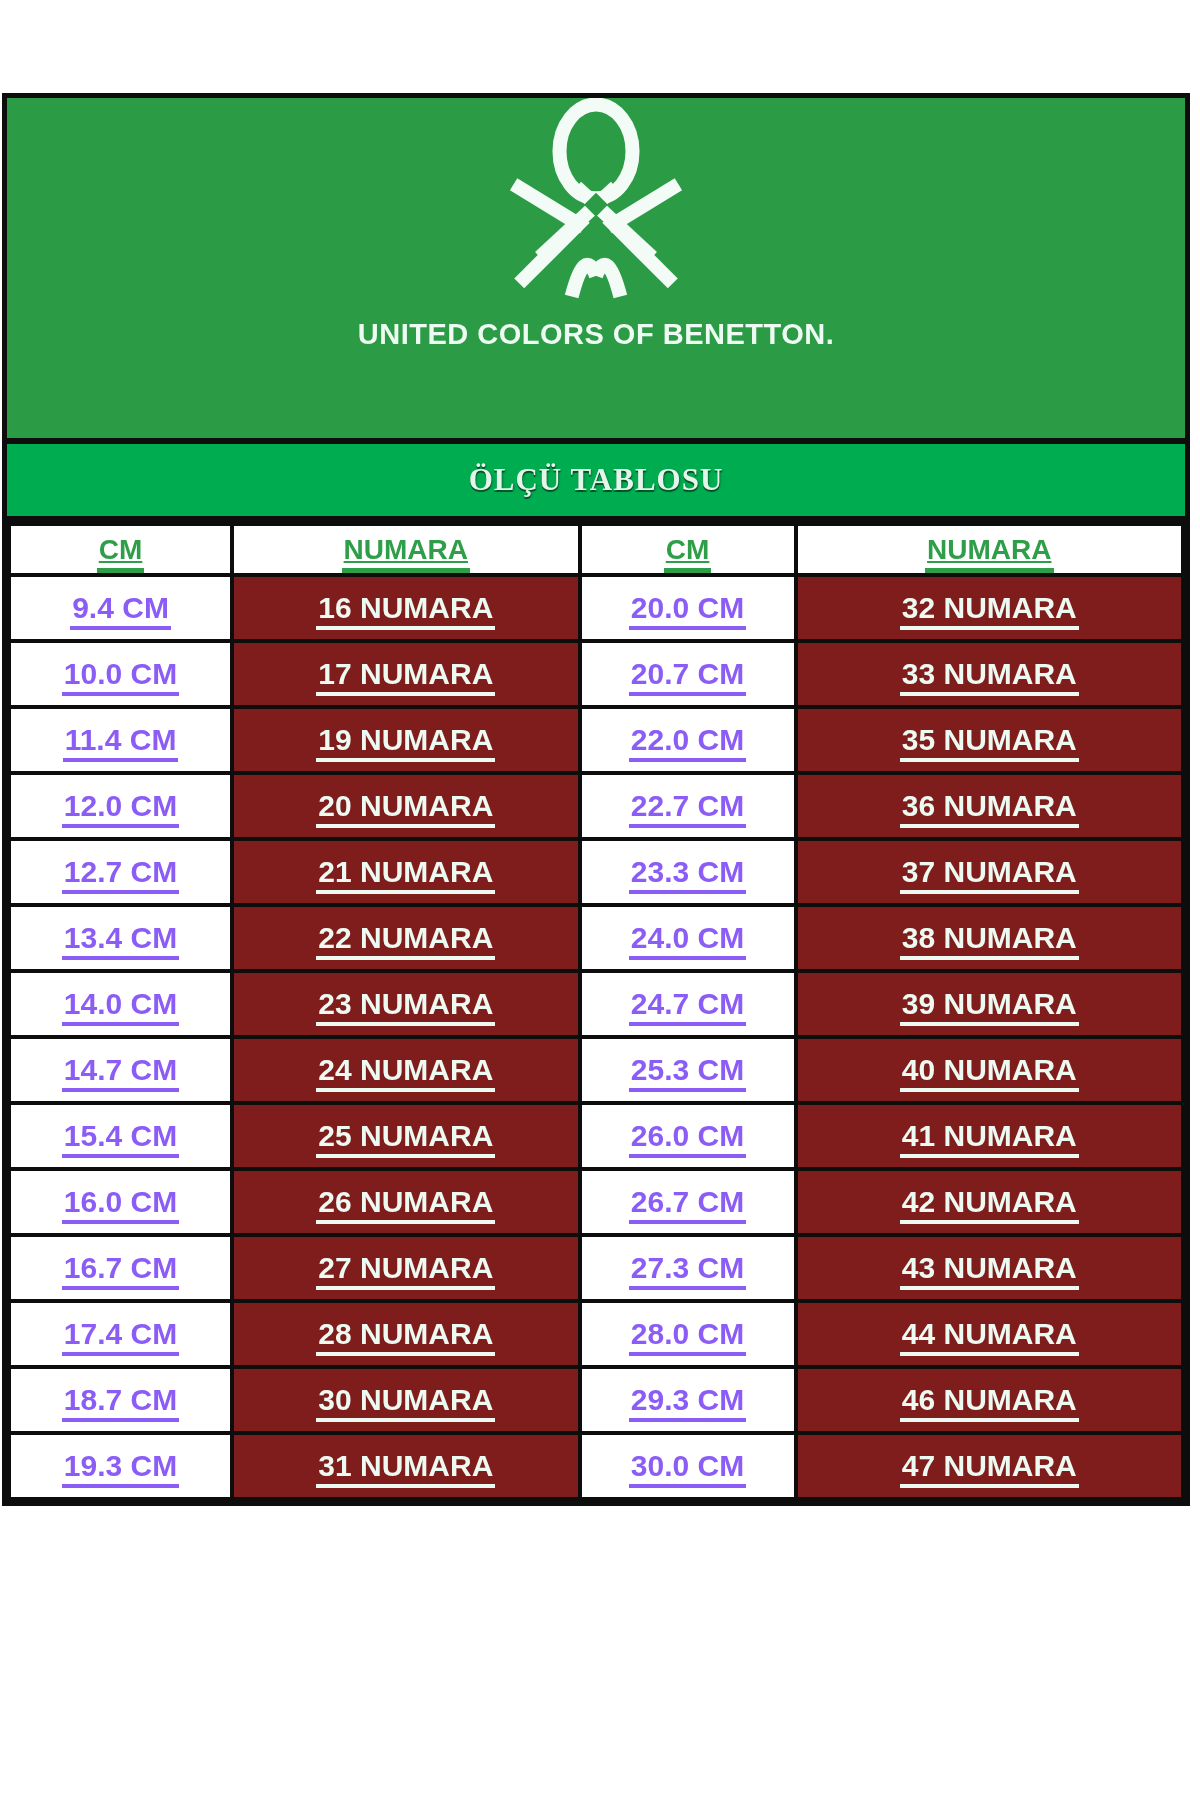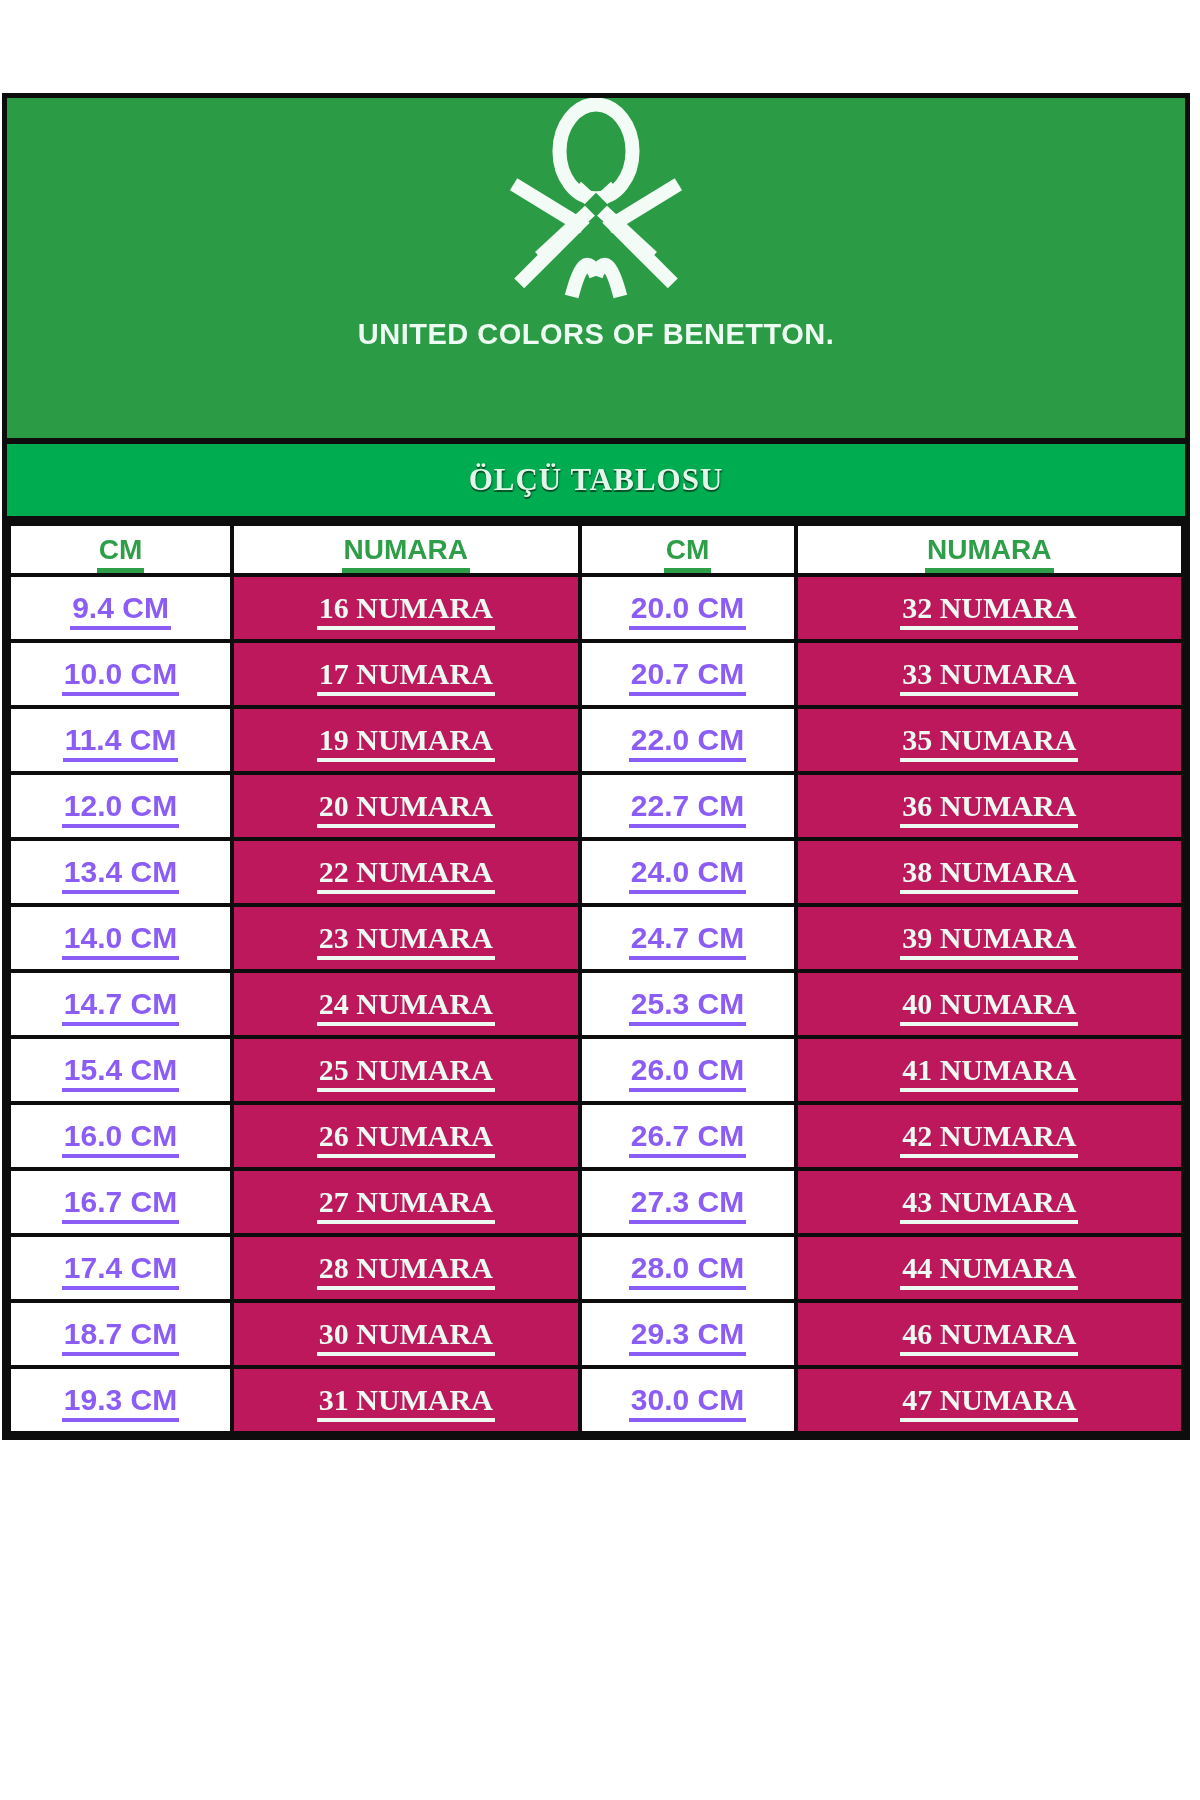--- a/index.html
+++ b/index.html
@@ -16,24 +16,24 @@
   
   .banner{height:72px;background:#00ac50;border-bottom:6px solid #0d0d0d;
           display:flex;align-items:center;justify-content:center;font-family:Liberation Serif, serif;}
   .banner-title{color:#e3f6ea;font-size:31px;font-weight:700;letter-spacing:1px;
                 text-shadow:0 2px 0 rgba(8,40,18,.6),1px 1px 2px rgba(0,0,0,.35);}
 
   
   table{border-collapse:collapse;width:100%;table-layout:fixed;}
   col.c0{width:19%;} col.c1{width:29.6%;} col.c2{width:18.4%;} col.c3{width:33%;}
   th,td{border:4px solid #0d0d0d;text-align:center;vertical-align:middle;padding:0;}
-  thead th{height:47px;background:#ffffff;color:#2f9e48;font-size:28px;font-weight:700;}
+  thead th{height:47px;background:#ffffff;color:#2f9e48;font-size:28px;font-weight:700;text-decoration:underline;}
   tbody td{height:62px;font-size:30px;font-weight:700;}
   td.cm-cell{background:#ffffff;color:#8b5cf6;}
-  td.num-cell{background:#be185d;color:#edfaf1;font-family:Liberation Serif, serif;}
+  td.num-cell{background:#7f1d1d;color:#edfaf1;}
   .ul{border-bottom:4px solid currentColor;padding:0 2px 2px;}
   thead .ul{border-bottom-width:5px;padding-bottom:3px;}
 </style>
 </head>
 <body>
 
 <div class="sheet">
   <div class="panel">
 
     <div class="brand">
@@ -92,20 +92,26 @@
     <td class="cm-cell"><span class="ul">22.0 CM</span></td>
     <td class="num-cell"><span class="ul">35 NUMARA</span></td>
   </tr>
           <tr>
     <td class="cm-cell"><span class="ul">12.0 CM</span></td>
     <td class="num-cell"><span class="ul">20 NUMARA</span></td>
     <td class="cm-cell"><span class="ul">22.7 CM</span></td>
     <td class="num-cell"><span class="ul">36 NUMARA</span></td>
   </tr>
           <tr>
+    <td class="cm-cell"><span class="ul">12.7 CM</span></td>
+    <td class="num-cell"><span class="ul">21 NUMARA</span></td>
+    <td class="cm-cell"><span class="ul">23.3 CM</span></td>
+    <td class="num-cell"><span class="ul">37 NUMARA</span></td>
+  </tr>
+          <tr>
     <td class="cm-cell"><span class="ul">13.4 CM</span></td>
     <td class="num-cell"><span class="ul">22 NUMARA</span></td>
     <td class="cm-cell"><span class="ul">24.0 CM</span></td>
     <td class="num-cell"><span class="ul">38 NUMARA</span></td>
   </tr>
           <tr>
     <td class="cm-cell"><span class="ul">14.0 CM</span></td>
     <td class="num-cell"><span class="ul">23 NUMARA</span></td>
     <td class="cm-cell"><span class="ul">24.7 CM</span></td>
     <td class="num-cell"><span class="ul">39 NUMARA</span></td>

